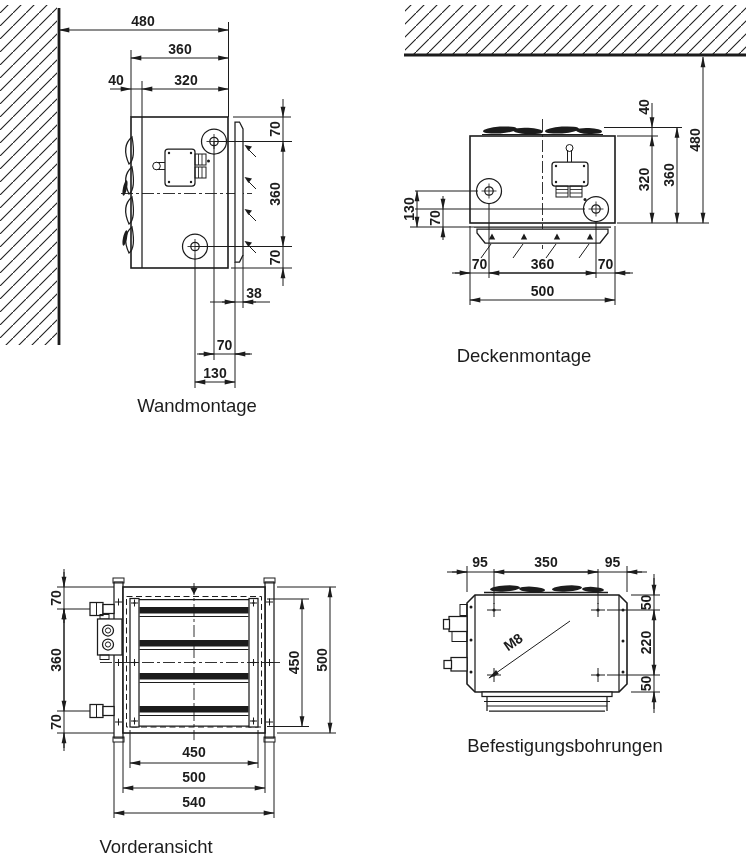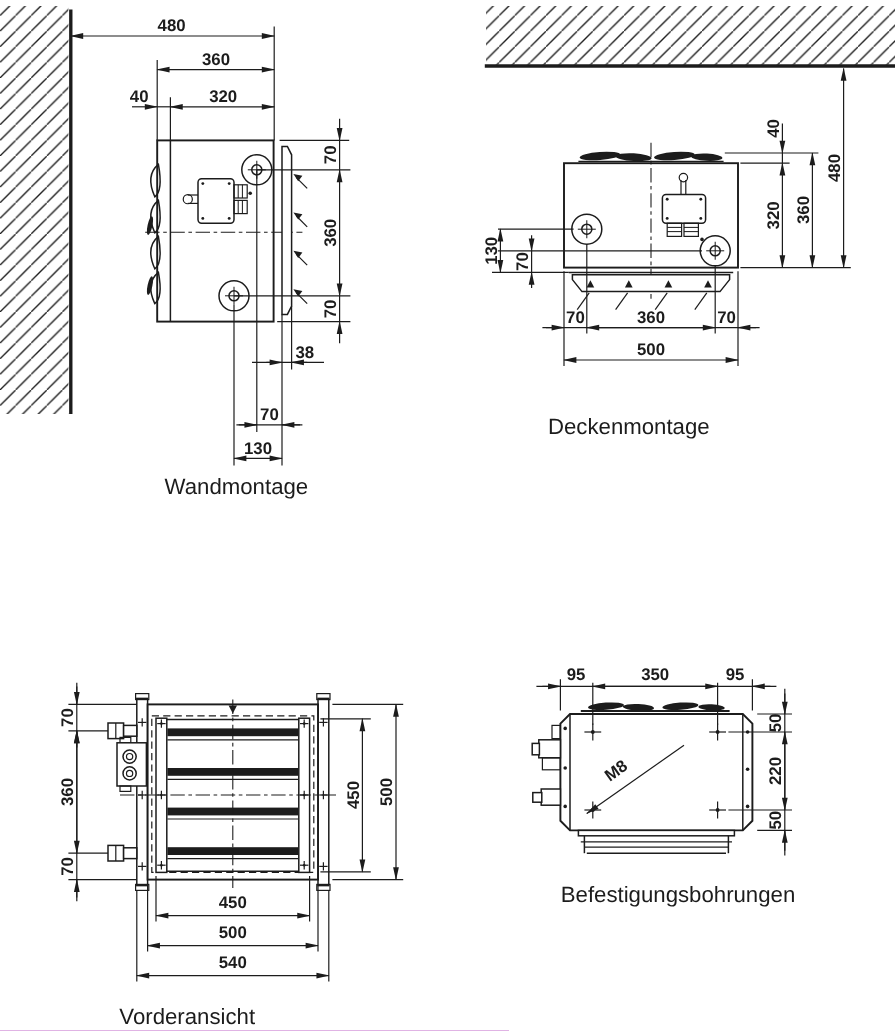--- a/index.html
+++ b/index.html
@@ -1,16 +1,16 @@
 <!DOCTYPE html>
 <html><head>
 <meta charset="utf-8">
 <style>
   html,body{margin:0;padding:0;background:#ffffff;}
-  .stage{width:746px;height:859px;position:relative;background:#a21caf;overflow:hidden;}
+  .stage{width:746px;height:859px;position:relative;background:#86efac;overflow:hidden;}
   svg{display:block;}
   .o  {stroke:#1c1c1c;fill:none;stroke-width:1.6;}
   .m  {stroke:#1c1c1c;fill:none;stroke-width:1.25;}
   .t  {stroke:#1c1c1c;fill:none;stroke-width:1;}
   .t8 {stroke:#1c1c1c;fill:none;stroke-width:0.85;}
   .thk{stroke:#1c1c1c;fill:none;stroke-width:2.8;}
   .cl {stroke:#1c1c1c;fill:none;stroke-width:0.9;stroke-dasharray:12 3 3 3;}
   .hid{stroke:#1c1c1c;fill:none;stroke-width:1;stroke-dasharray:6 3.5;}
   .dk {fill:#1c1c1c;stroke:none;}
   .wfill{fill:#ffffff;}

